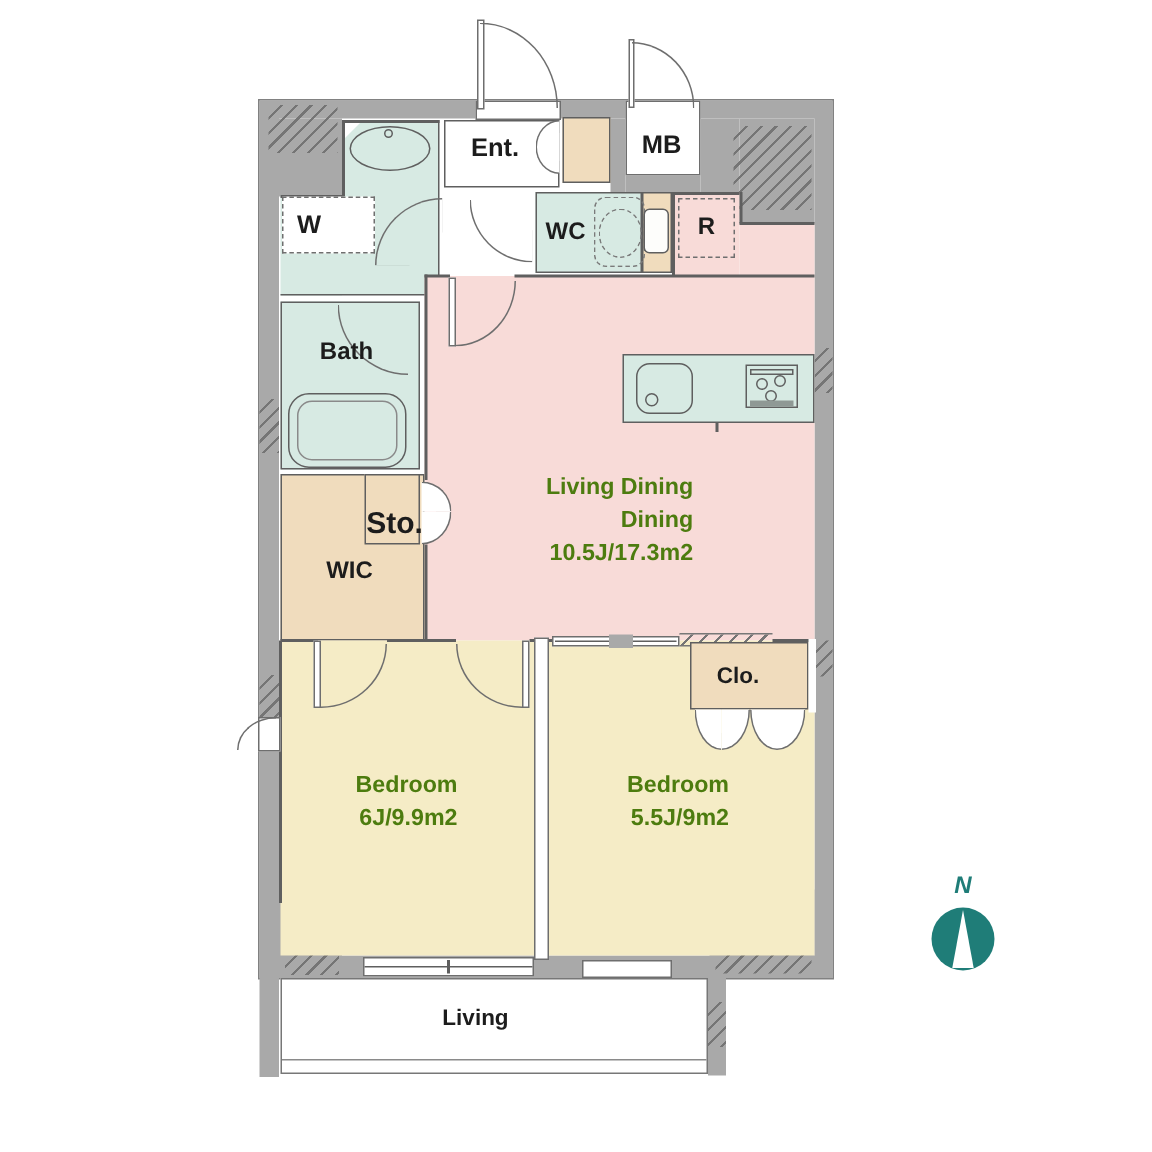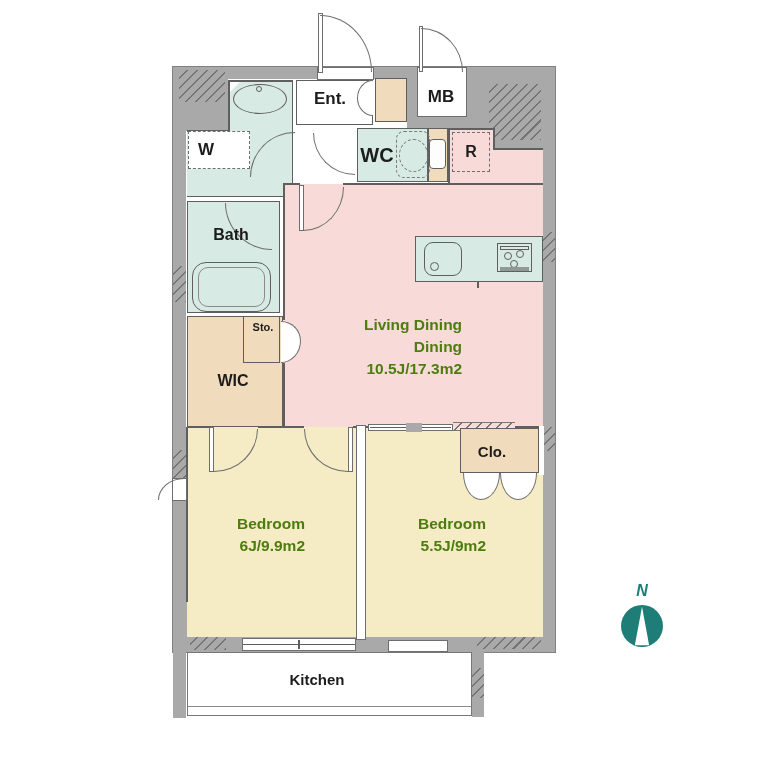--- a/index.html
+++ b/index.html
@@ -169,27 +169,27 @@
   <div class="line" style="left:298px;top:640px;width:1.5px;height:9px;"></div>
   <div class="openw" style="left:388px;top:640px;width:60px;height:12px;"></div>
   <div class="arc bl" style="left:390px;top:652px;width:57px;height:48px;"></div>
 
   <div class="openw" style="left:187px;top:652px;width:285px;height:64px;border-color:#777;"></div>
   <div class="abs" style="left:188px;top:706px;width:283px;height:1.2px;background:#8a8a8a;"></div>
 
   <div class="lbl" style="left:206px;top:150px;font-size:17px;">W</div>
   <div class="lbl" style="left:330px;top:99px;font-size:17px;">Ent.</div>
   <div class="lbl" style="left:441px;top:97px;font-size:17px;font-weight:600;">MB</div>
-  <div class="lbl" style="left:377px;top:155px;font-size:20px;">WC</div>
+  <div class="lbl" style="left:377px;top:155px;font-size:16px;">WC</div>
   <div class="lbl" style="left:471px;top:152px;font-size:16px;">R</div>
   <div class="lbl" style="left:231px;top:235px;font-size:16px;">Bath</div>
-  <div class="lbl" style="left:263px;top:327px;font-size:11px;">Sto.</div>
+  <div class="lbl" style="left:263px;top:350px;font-size:20px;">Sto.</div>
   <div class="lbl" style="left:233px;top:381px;font-size:16px;">WIC</div>
   <div class="lbl" style="left:492px;top:451px;font-size:15px;">Clo.</div>
-  <div class="lbl" style="left:317px;top:679px;font-size:15px;">Kitchen</div>
+  <div class="lbl" style="left:317px;top:679px;font-size:15px;">Living</div>
 
   <div class="lblblock" style="left:413px;top:347px;font-size:15.5px;">
     <div>Living Dining</div>
     <div>Dining</div>
     <div>10.5J/17.3m2</div>
   </div>
   <div class="lblblock" style="left:271px;top:535px;font-size:15.5px;">
     <div>Bedroom</div>
     <div>6J/9.9m2</div>
   </div>

